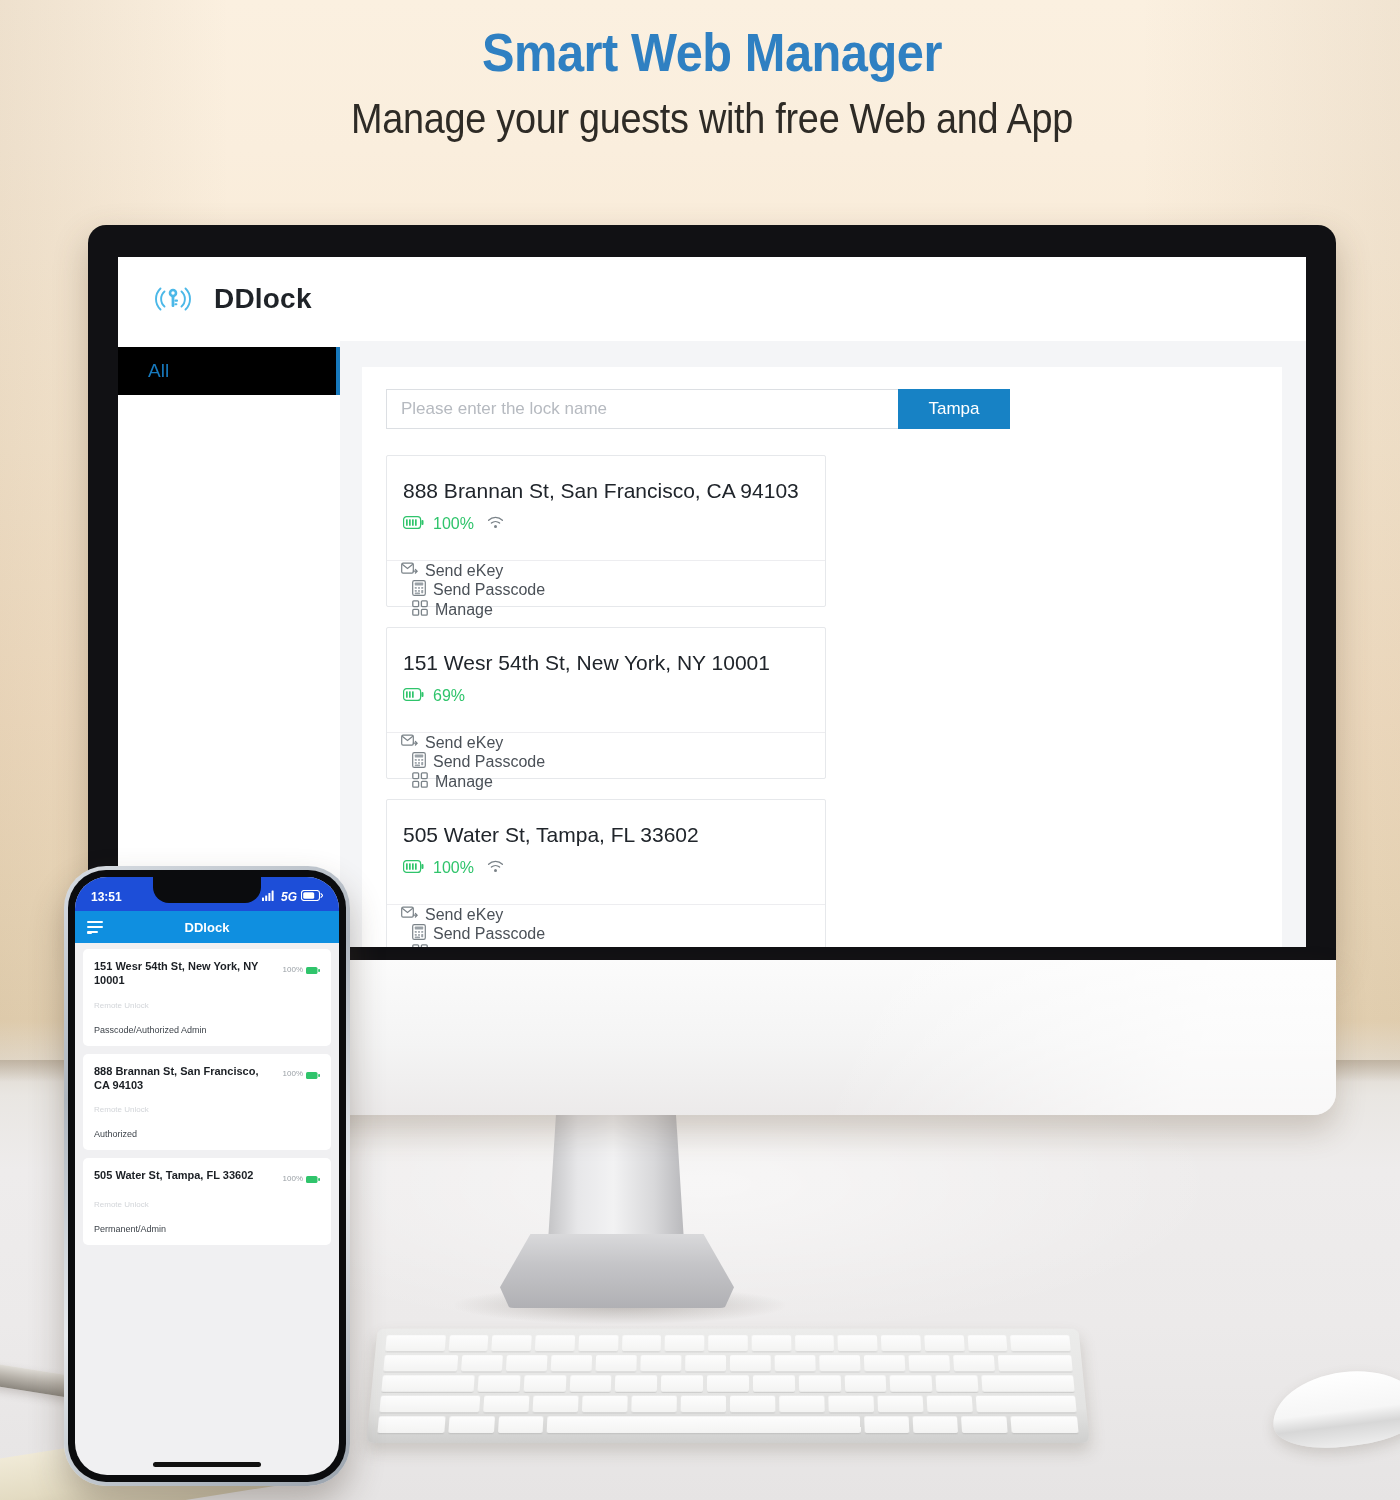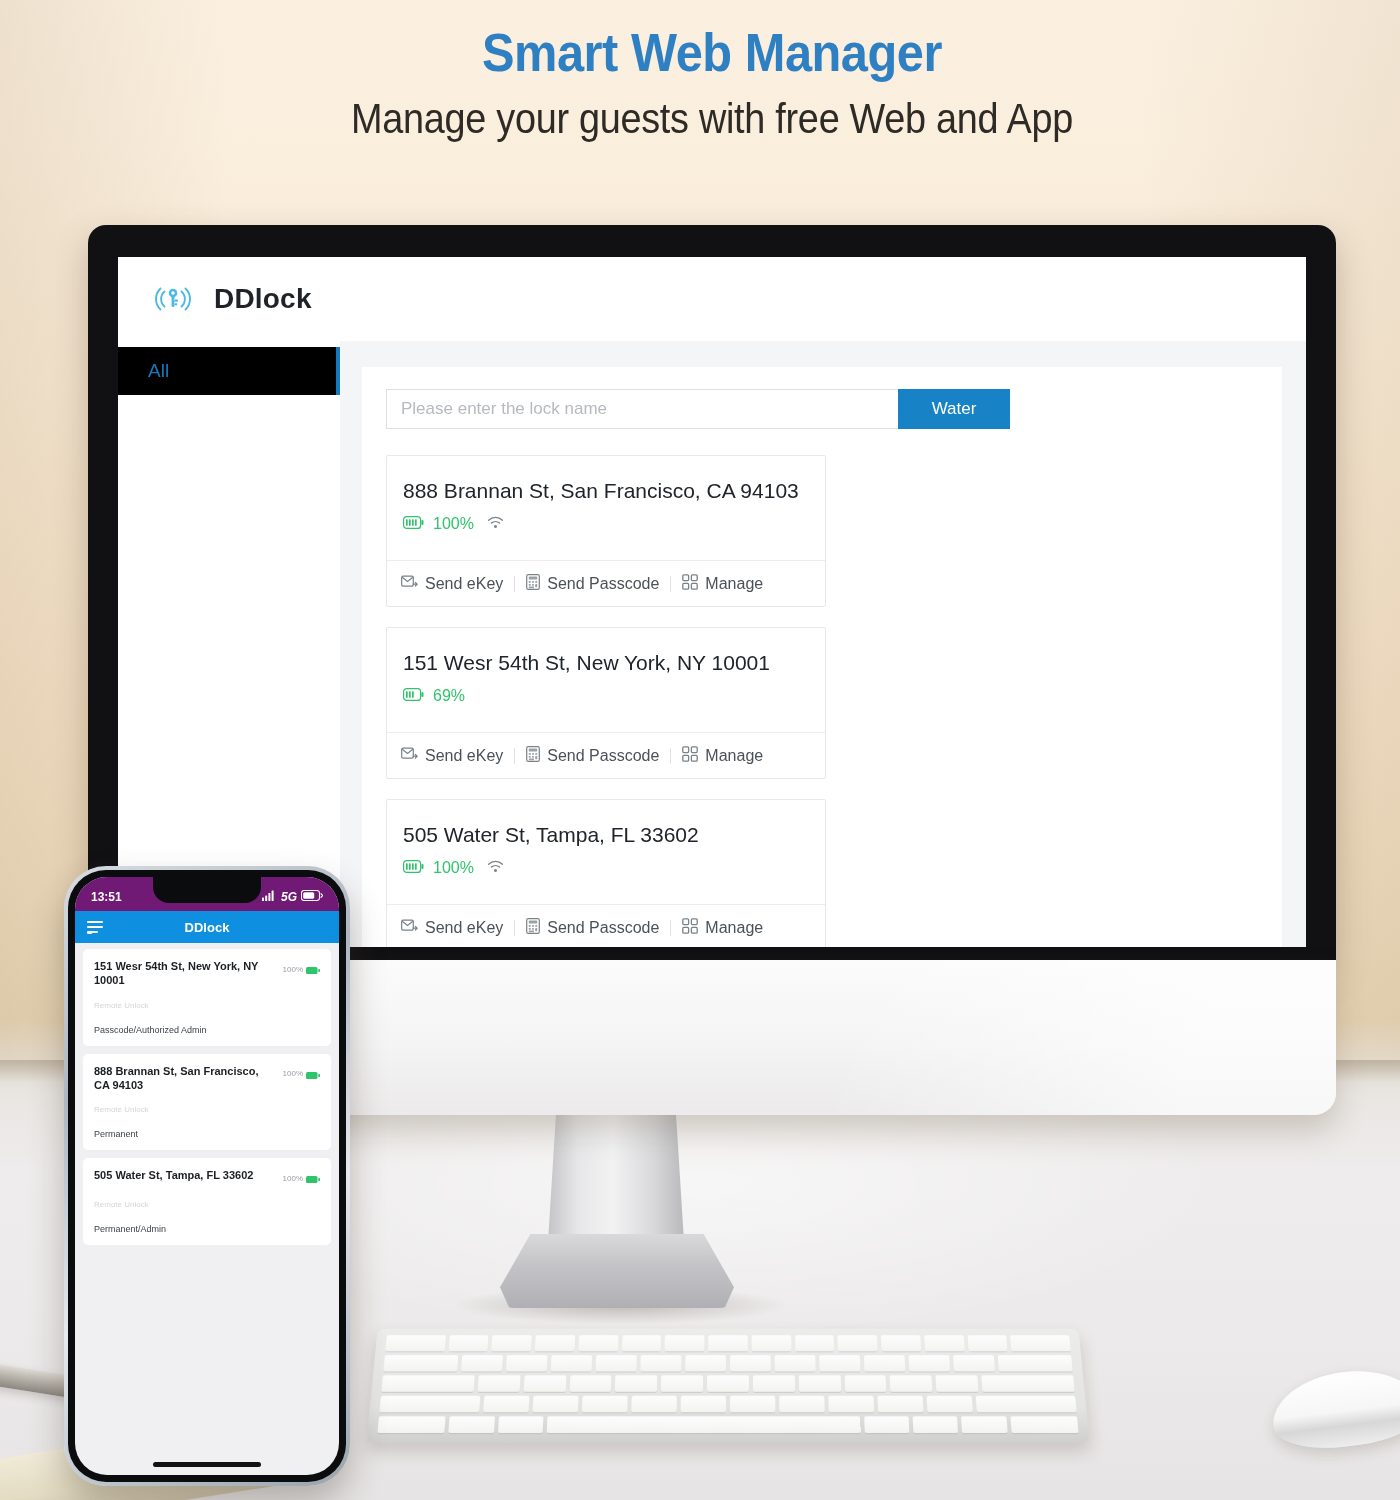--- a/index.html
+++ b/index.html
@@ -168,23 +168,24 @@
   }
   .card-status { display: flex; align-items: center; gap: 9px; }
   .battery-icon { display:block; }
   .battery-pct { color: #2fc46b; font-size: 16px; }
   .wifi-icon { display:block; margin-left: 4px; }
 
   .card-actions {
     border-top: 1px solid #ededf0;
     height: 46px;
     display: flex;
-    align-items: center;
+    align-items: flex-start;
     padding: 0 14px;
     gap: 0;
+    flex-direction: column;
   }
   .action {
     display: flex;
     align-items: center;
     gap: 7px;
     font-size: 16px;
     color: #4b5158;
     padding: 0 11px;
     cursor: pointer;
   }
@@ -305,21 +306,21 @@
     position: absolute;
     left: 50%; transform: translateX(-50%);
     top: 0;
     width: 108px; height: 26px;
     background: #0b0c0e;
     border-radius: 0 0 16px 16px;
     z-index: 5;
   }
   .p-statusbar {
     height: 34px;
-    background: #701a75;
+    background: #1d4ed8;
     display: flex;
     align-items: center;
     justify-content: space-between;
     padding: 0 16px;
     color: #fff;
     font-size: 12px;
     font-weight: bold;
     padding-top: 6px;
   }
   .p-status-right { display: flex; align-items: center; gap: 4px; font-style: italic; }
@@ -466,21 +467,21 @@
         <div class="side-item active">
           <span>All</span>
         </div>
       </div>
 
       <div class="content">
         <div class="content-inner">
 
           <div class="searchbar">
             <input class="search-input" type="text" placeholder="Please enter the lock name" style="">
-            <button class="search-btn">Water</button>
+            <button class="search-btn">Tampa</button>
           </div>
 
           <div class="cards-grid">
 
             <div class="lock-card">
               <div class="card-main">
                 <div class="card-title">888 Brannan St, San Francisco, CA 94103</div>
                 <div class="card-status">
                   <span class="battery-icon">
                     <svg width="21" height="13" viewBox="0 0 21 13">
@@ -846,21 +847,21 @@
               <span class="p-batt-pct">100%</span>
               <span>
                 <svg width="14" height="7" viewBox="0 0 14 7">
                   <rect x="0" y="0" width="11.5" height="7" rx="1.6" fill="#2fc46b"></rect>
                   <rect x="12.2" y="2" width="1.8" height="3" rx="0.8" fill="#2fc46b"></rect>
                 </svg>
               </span>
             </div>
           </div>
           <div class="p-item-sub">Remote Unlock</div>
-          <div class="p-item-role">Permanent</div>
+          <div class="p-item-role">Authorized</div>
         </div>
 
         <div class="p-item">
           <div class="p-item-top">
             <div class="p-item-title">505 Water St, Tampa, FL 33602</div>
             <div class="p-item-batt">
               <span class="p-batt-pct">100%</span>
               <span>
                 <svg width="14" height="7" viewBox="0 0 14 7">
                   <rect x="0" y="0" width="11.5" height="7" rx="1.6" fill="#2fc46b"></rect>

